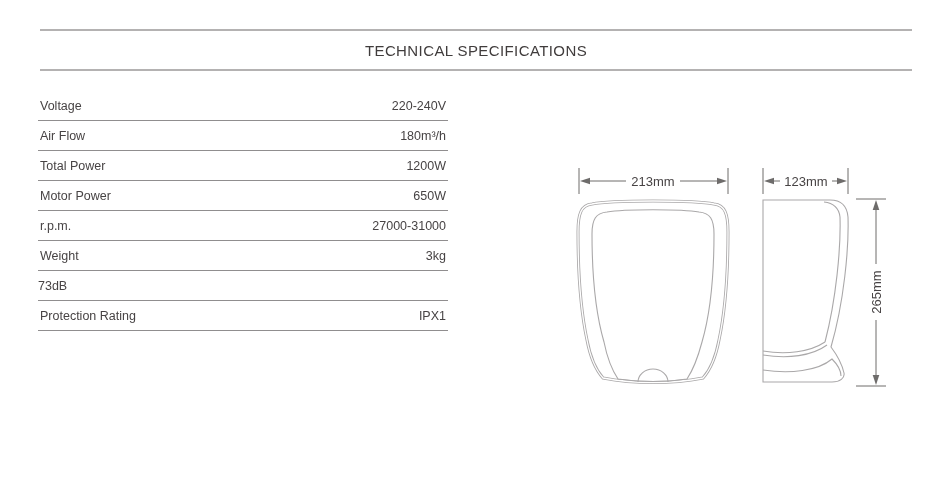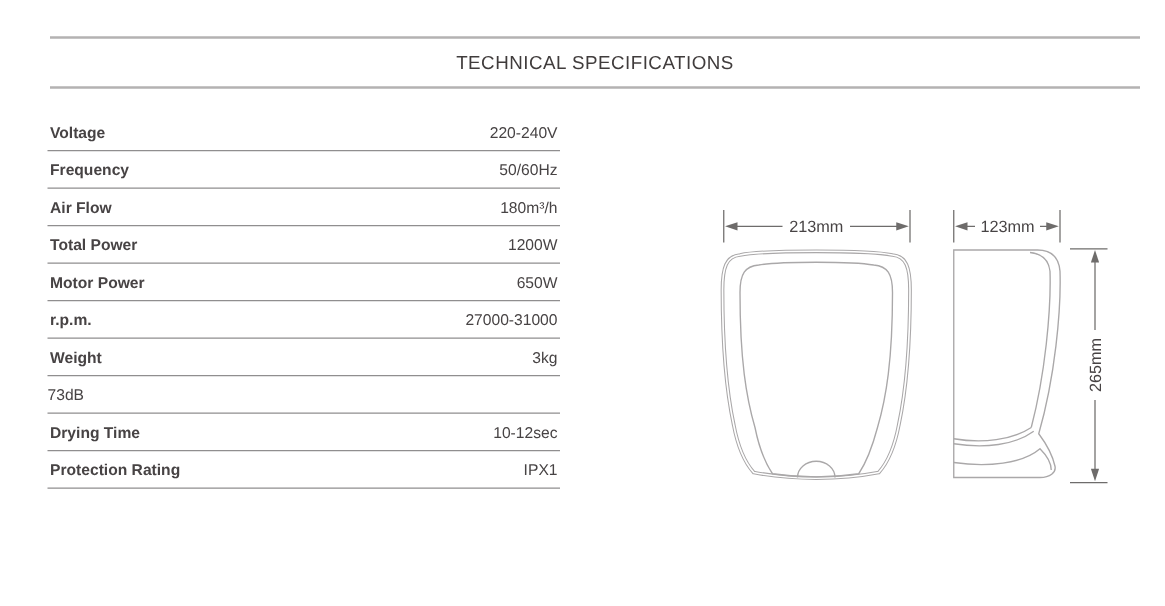--- a/index.html
+++ b/index.html
@@ -32,21 +32,21 @@
   }
   .spec-row{
     height:29px;
     border-bottom:1px solid #908e8f;
     display:flex;
     align-items:center;
     justify-content:space-between;
     font-size:12.5px;
     color:#474344;
   }
-  .spec-row .lbl{ padding-left:2px;font-weight:bold; }
+  .spec-row .lbl{ padding-left:2px; }
   .spec-row .val{ padding-right:2px; text-align:right; }
   
   .diagram{
     position:absolute;
     left:555px; top:140px;
     width:365px; height:280px;
   }
   .diagram svg{ display:block; }
   .dim-text{
     font-family:"Liberation Sans", sans-serif;
@@ -62,24 +62,20 @@
   <div class="header">
     <span class="title">TECHNICAL SPECIFICATIONS</span>
   </div>
 
   <div class="spec-table">
     <div class="spec-row">
       <span class="lbl">Voltage</span>
       <span class="val">220-240V</span>
     </div>
     <div class="spec-row">
-      <span class="lbl">Frequency</span>
-      <span class="val">50/60Hz</span>
-    </div>
-    <div class="spec-row">
       <span class="lbl">Air Flow</span>
       <span class="val">180m³/h</span>
     </div>
     <div class="spec-row">
       <span class="lbl">Total Power</span>
       <span class="val">1200W</span>
     </div>
     <div class="spec-row">
       <span class="lbl">Motor Power</span>
       <span class="val">650W</span>
@@ -87,24 +83,20 @@
     <div class="spec-row">
       <span class="lbl">r.p.m.</span>
       <span class="val">27000-31000</span>
     </div>
     <div class="spec-row">
       <span class="lbl">Weight</span>
       <span class="val">3kg</span>
     </div>
     <div class="spec-row">
       <span class="val">73dB</span>
-    </div>
-    <div class="spec-row">
-      <span class="lbl">Drying Time</span>
-      <span class="val">10-12sec</span>
     </div>
     <div class="spec-row">
       <span class="lbl">Protection Rating</span>
       <span class="val">IPX1</span>
     </div>
   </div>
 
   <div class="diagram">
     <svg width="365" height="280" viewBox="555 140 365 280">
 

